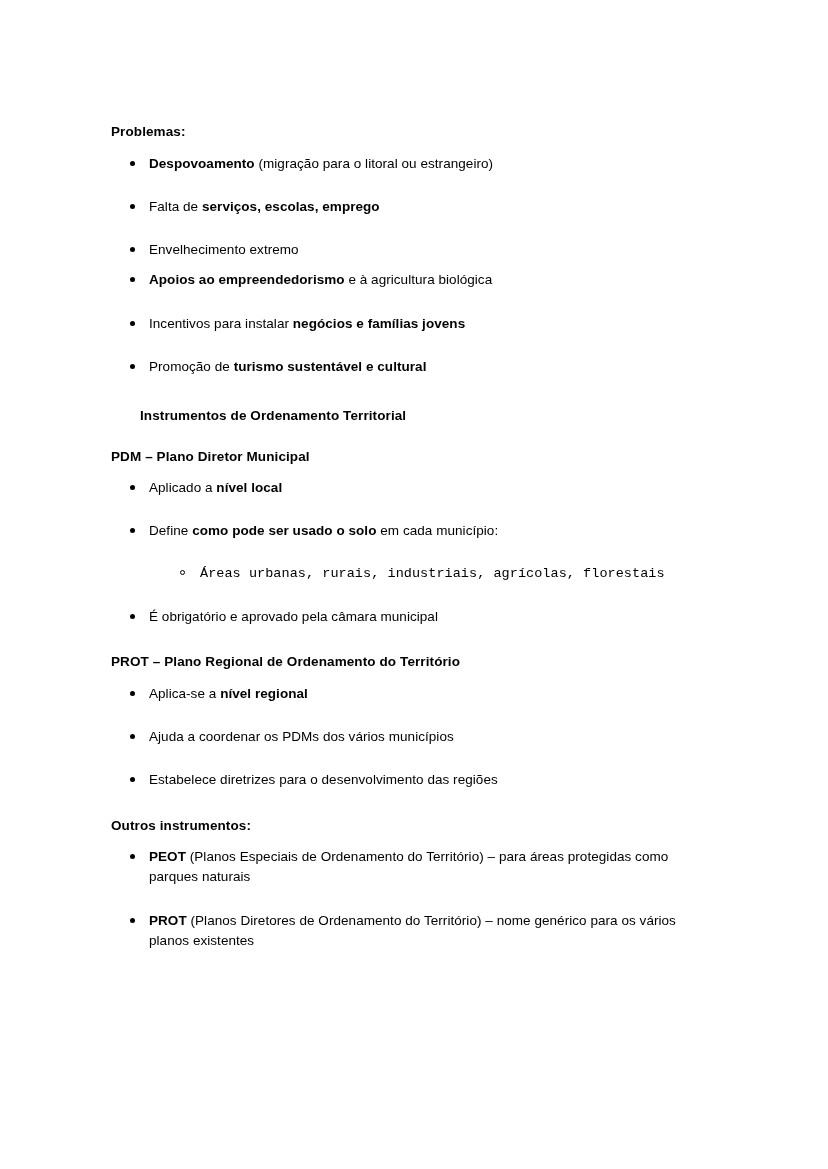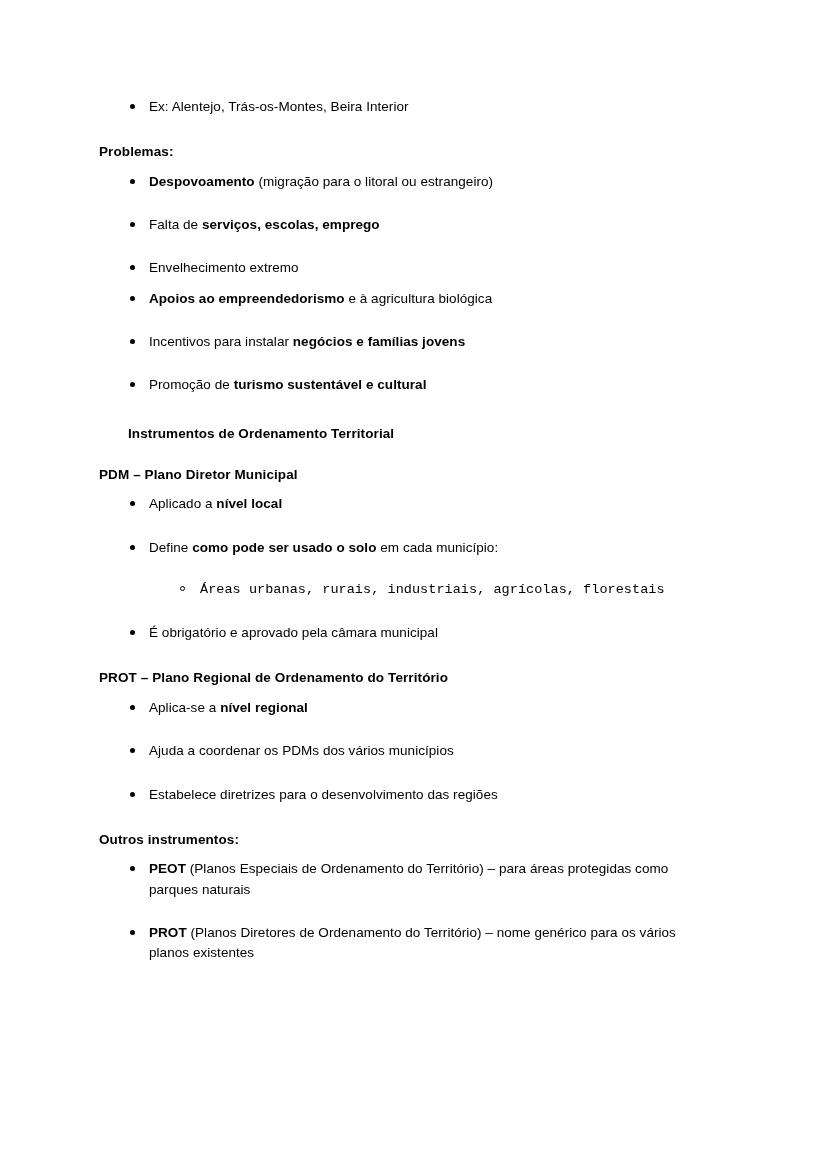--- a/index.html
+++ b/index.html
@@ -28,21 +28,21 @@
     top: 97px;
     width: 600px;
   }
 
   
   .heading {
     font-size: 13.5px;
     font-weight: bold;
     line-height: 1.45;
     letter-spacing: 0.1px;
-    margin: 0;
+    margin: 12px;
     padding: 0;
   }
   .heading.gap-lg { margin-top: 25px; }
   .heading.gap-xl { margin-top: 29px; padding-left: 29px; }
   .heading.gap-sm { margin-top: 21px; }
 
   
   ul.bullets {
     list-style: none;
     margin: 0;
@@ -99,25 +99,20 @@
   ul.bullets.at-top > li.first { margin-top: 0; }
 
   b, strong { font-weight: bold; }
 </style>
 </head>
 <body>
 
 <div class="page">
   <div class="content">
 
-    <ul class="bullets at-top">
-      <li class="first">
-        <span>Ex: Alentejo, Trás-os-Montes, Beira Interior</span>
-      </li>
-    </ul>
 
     <p class="heading gap-lg">Problemas:</p>
     <ul class="bullets">
       <li class="first">
         <b>Despovoamento</b><span> (migração para o litoral ou estrangeiro)</span>
       </li>
       <li>
         <span>Falta de </span><b>serviços, escolas, emprego</b>
       </li>
       <li>

